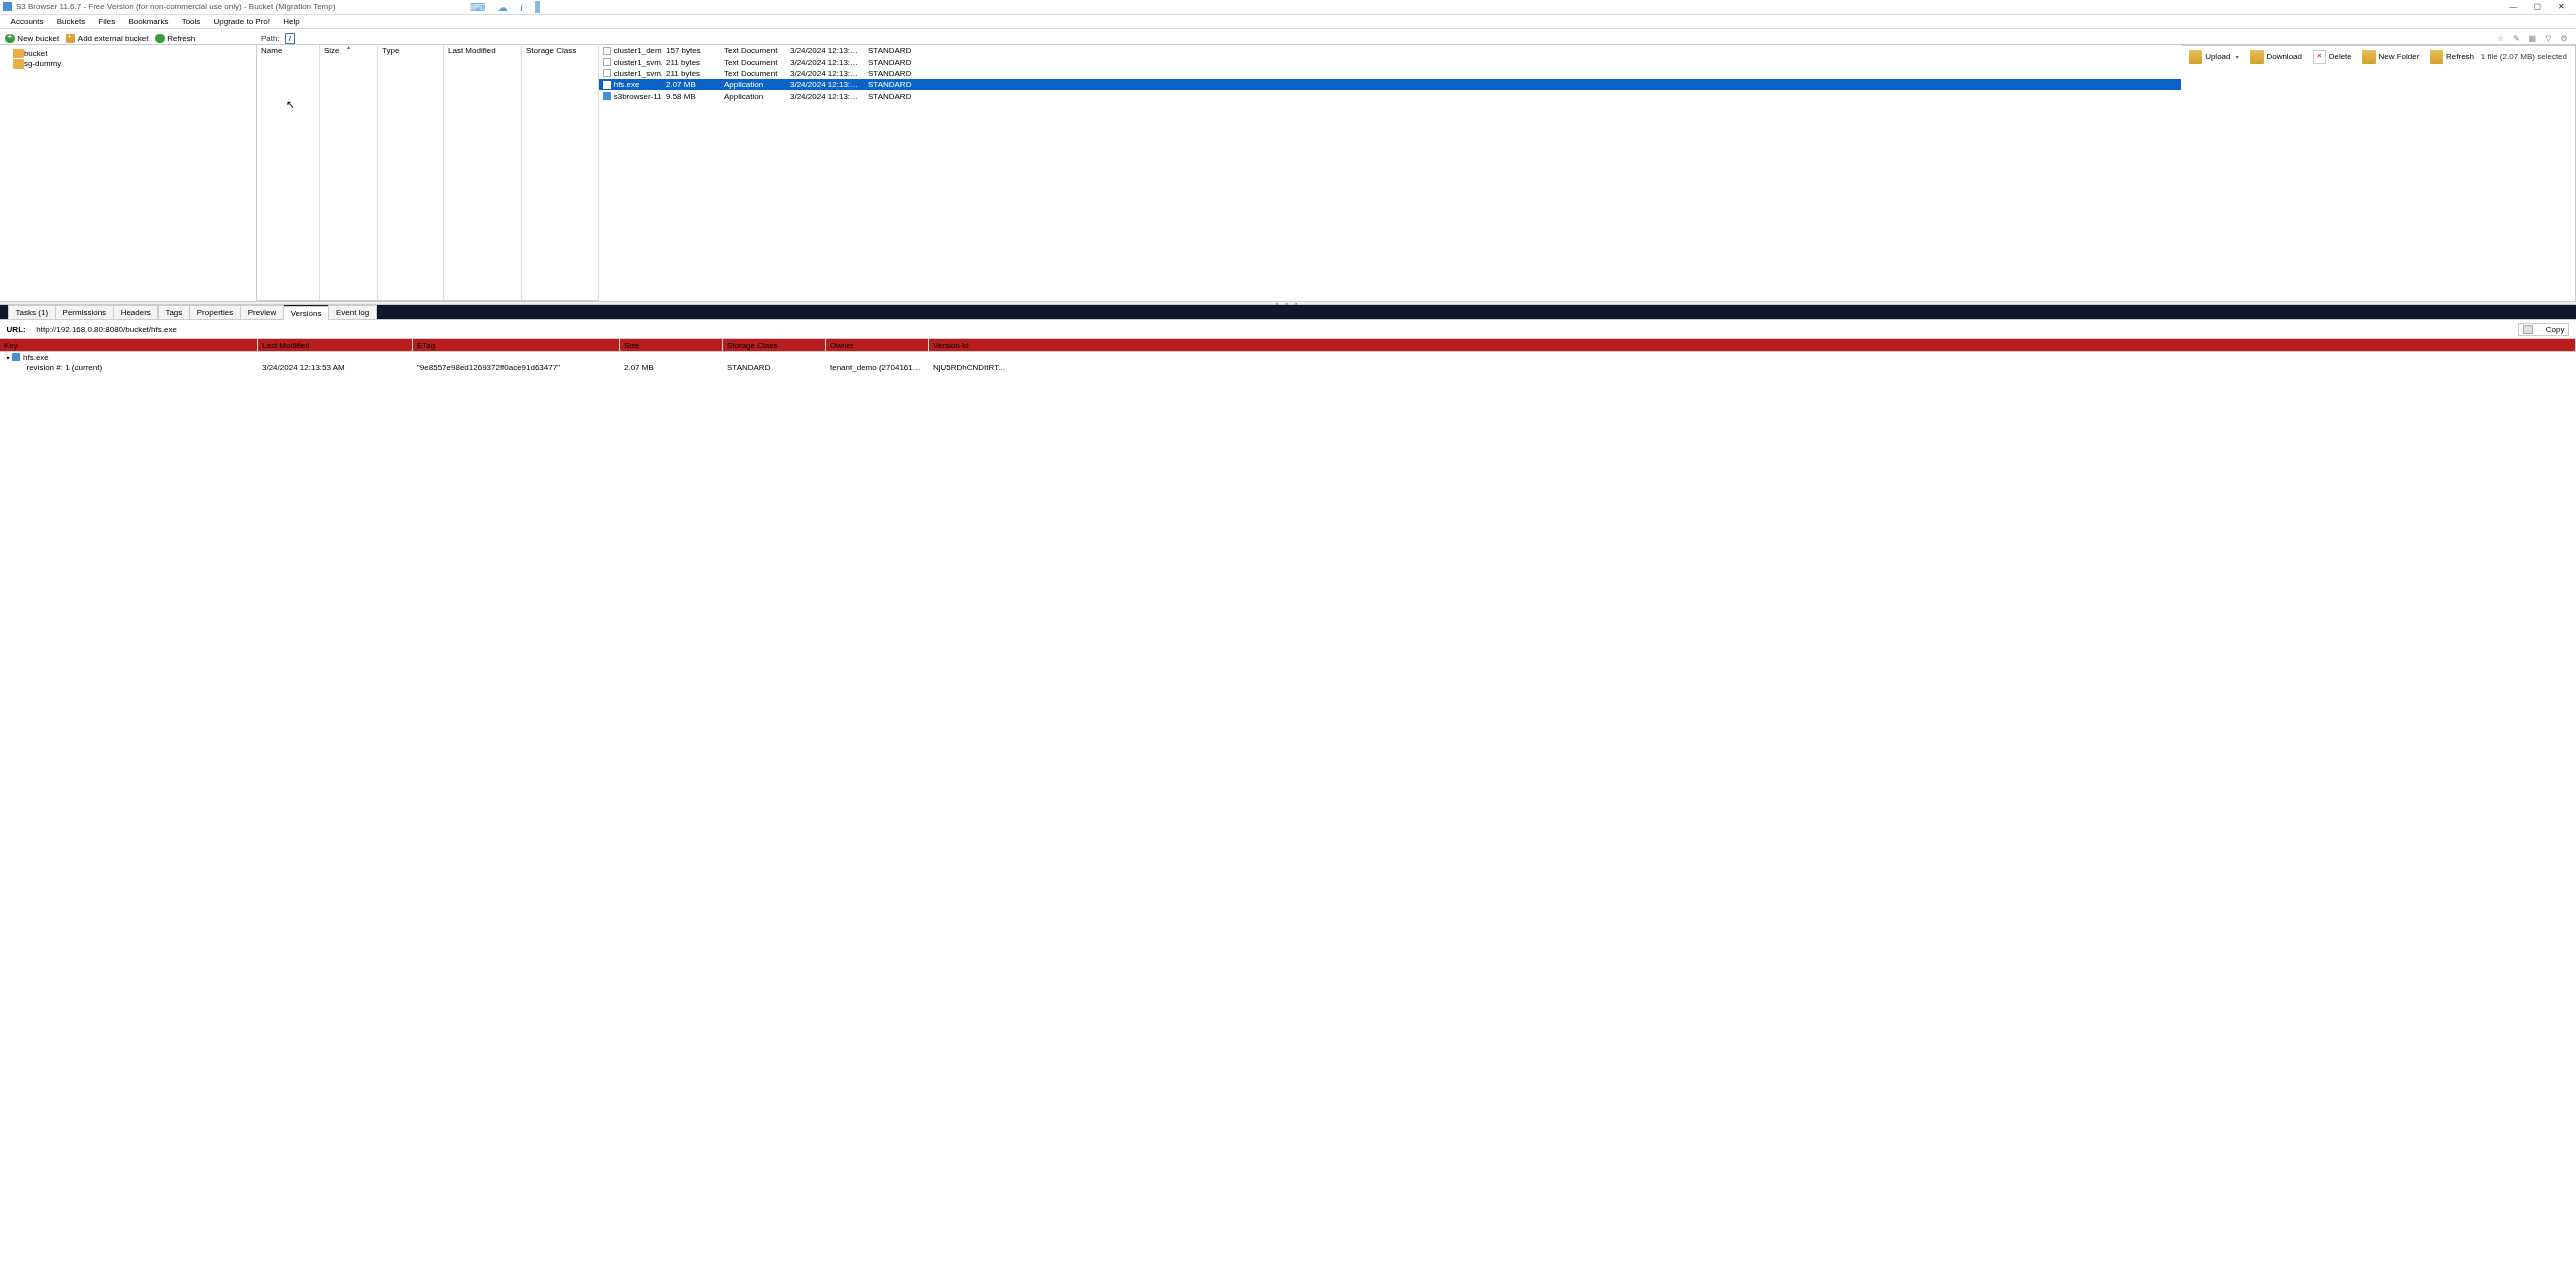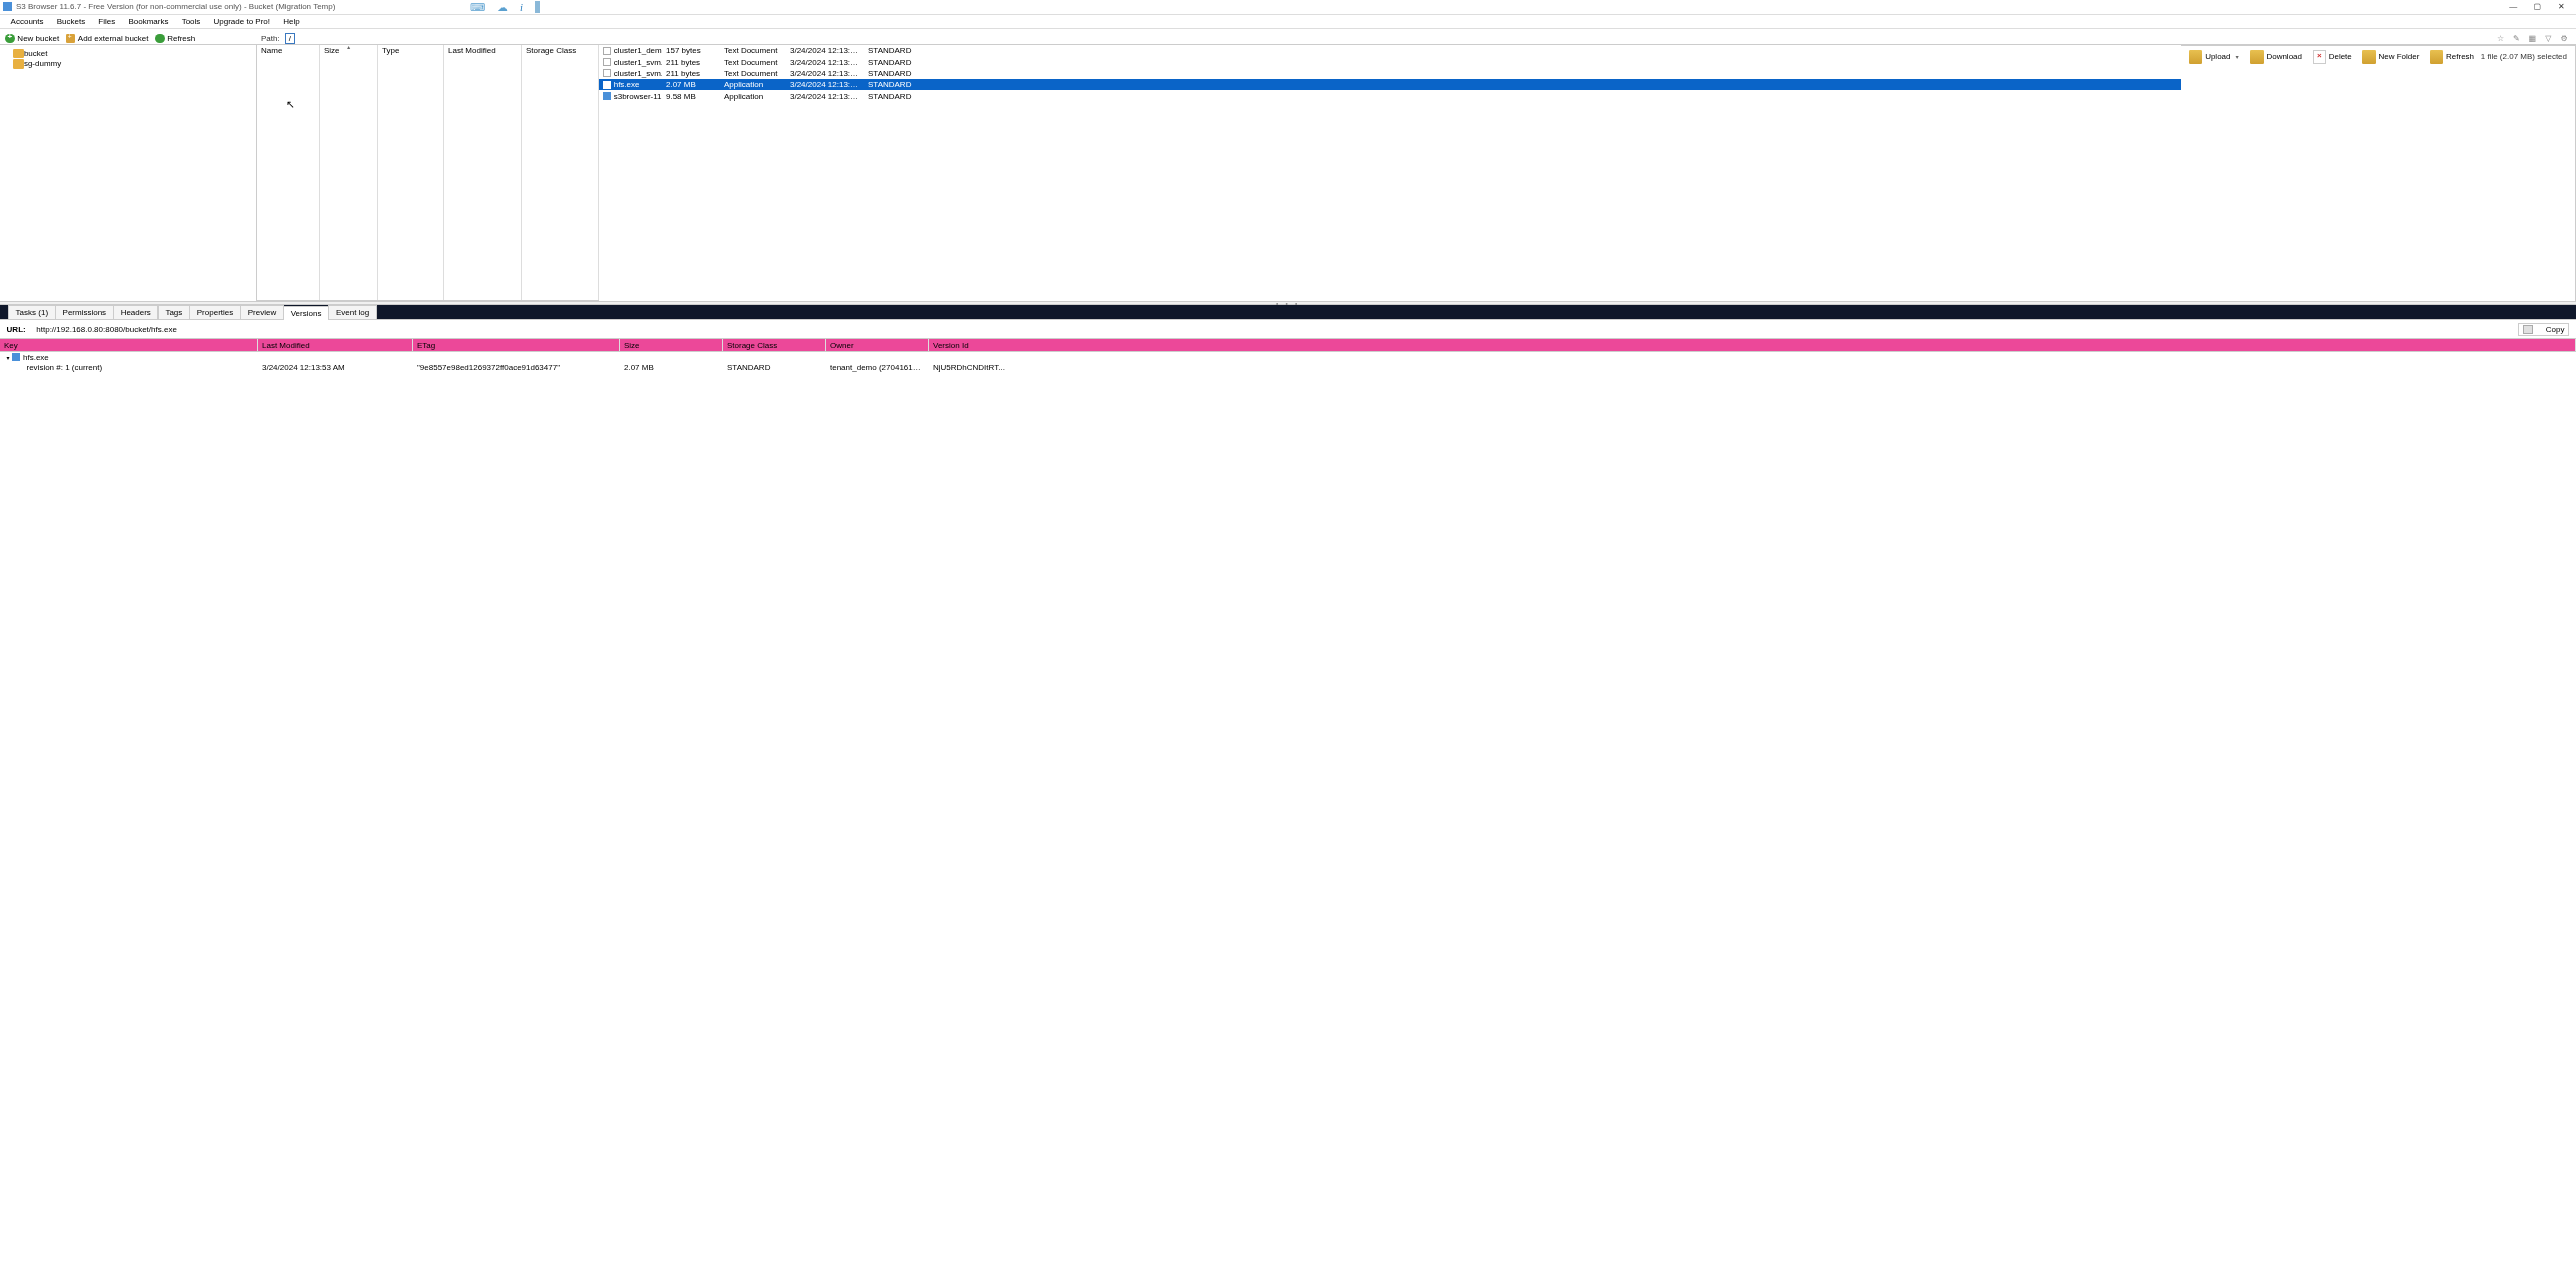--- a/index.html
+++ b/index.html
@@ -72,21 +72,21 @@
 .splitter-h { height:4px; background:#f0f0f0; border-top:0.7px solid #ccc; border-bottom:0.7px solid #ccc; position:relative;}
 .splitter-h::after { content:"• • •"; position:absolute; left:50%; transform:translateX(-50%); top:-2.7px; color:#888; font-size:6.6px; letter-spacing:2.7px;}
 .tabs { display:flex; border-bottom:0.7px solid #ccc; background:#0f172a;padding-left:8px; }
 .tab { padding:2px 6.6px; border:0.7px solid #ccc; border-bottom:none; margin-right:-0.7px; background:#f4f4f4; cursor:pointer; }
 .tab.active { background:#fff; position:relative; top:0.7px; }
 .url-bar { display:flex; align-items:center; padding:2.7px 6.6px; gap:10.6px; border-bottom:0.7px solid #ccc;}
 .url-label { font-weight:bold; }
 .url-val { flex:1; }
 .copy-btn { display:flex; align-items:center; gap:13px; border:0.7px solid #ccc; padding:0.7px 4px; margin-left:auto;}
 .copy-ic { width:9.3px; height:9.3px; background:#e0e0e0; border:0.7px solid #aaa;}
-.versions-header { display:flex; border-bottom:0.7px solid #ccc; background:#ec4899;justify-content:center;}
+.versions-header { display:flex; border-bottom:0.7px solid #ccc; background:#b91c1c;justify-content:center;}
 .vh { padding:1.3px 4px; border-right:0.7px solid #ddd; }
 .vh-key { width: 258px; }
 .vh-mod { width: 155px; }
 .vh-etag { width: 207px; }
 .vh-size { width: 103px; }
 .vh-class { width: 103px; }
 .vh-owner { width: 103px; }
 .vh-ver { flex:1; }
 .vrow { display:flex; padding:0.7px 0;}
 .vc { padding:0 4px; overflow:hidden; white-space:nowrap; text-overflow:ellipsis;}

